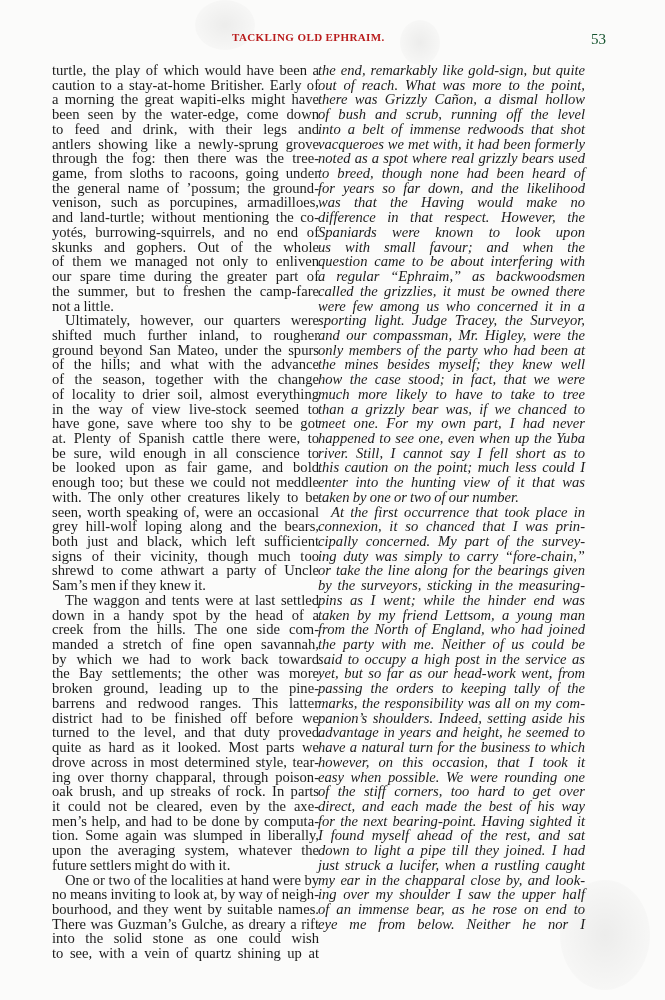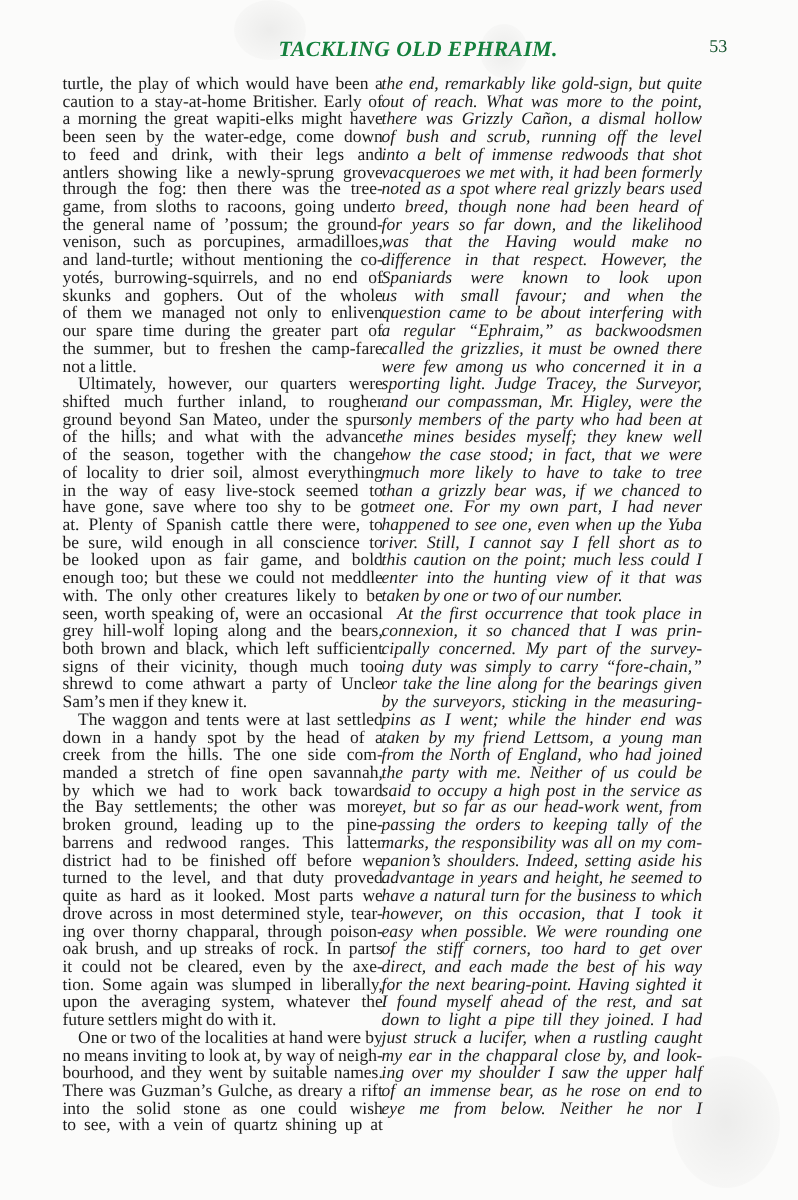--- a/index.html
+++ b/index.html
@@ -4,21 +4,21 @@
 <style>
   html, body { margin: 0; padding: 0; }
   body {
     width: 665px; height: 1000px; background: #fbfbfa; position: relative; overflow: hidden;
     font-family: "DejaVu Serif", "Liberation Serif", serif; color: #1b1b1b;
   }
   .page { position: absolute; inset: 0; }
   .running-head { position: absolute; top: 31px; left: 0; width: 665px; height: 20px; }
   .running-title {
     position: absolute; left: 232px; top: 0; font-family: "Liberation Serif", serif;
-    font-style: italic; font-weight: bold; font-size: 18px; letter-spacing: 0.4px; color: #15803d;
+    font-weight: bold; font-size: 11px; letter-spacing: 0.4px; color: #b91c1c;
   }
   .page-number { position: absolute; left: 591px; top: 0; font-family: "Liberation Serif", serif; font-size: 15px; color: #14532d; }
   .column { position: absolute; top: 63px; width: 267px; }
   .col-left { left: 52px; }
   .col-right { left: 318px; font-style: italic; }
   .line {
     display: block; height: 14.73px; line-height: 14.73px;
     font-family: "Liberation Serif", serif; font-size: 14.6px;
     text-align: justify; text-align-last: justify; white-space: nowrap; overflow: visible;
     word-spacing: -0.5px;
@@ -57,48 +57,49 @@
       <span class="line">of them we managed not only to enliven</span>
       <span class="line">our spare time during the greater part of</span>
       <span class="line">the summer, but to freshen the camp-fare</span>
       <span class="line last">not a little.</span>
       <span class="line indent">Ultimately, however, our quarters were</span>
       <span class="line">shifted much further inland, to rougher</span>
       <span class="line">ground beyond San Mateo, under the spurs</span>
       <span class="line">of the hills; and what with the advance</span>
       <span class="line">of the season, together with the change</span>
       <span class="line">of locality to drier soil, almost everything</span>
-      <span class="line">in the way of easy live-stock seemed to</span>
+      <span class="line">in the way of view live-stock seemed to</span>
       <span class="line">have gone, save where too shy to be got</span>
       <span class="line">at.  Plenty of Spanish cattle there were, to</span>
       <span class="line">be sure, wild enough in all conscience to</span>
       <span class="line">be looked upon as fair game, and bold</span>
       <span class="line">enough too; but these we could not meddle</span>
       <span class="line">with.  The only other creatures likely to be</span>
       <span class="line">seen, worth speaking of, were an occasional</span>
       <span class="line">grey hill-wolf loping along and the bears,</span>
-      <span class="line">both brown and black, which left sufficient</span>
+      <span class="line">both just and black, which left sufficient</span>
       <span class="line">signs of their vicinity, though much too</span>
       <span class="line">shrewd to come athwart a party of Uncle</span>
       <span class="line last">Sam’s men if they knew it.</span>
       <span class="line indent">The waggon and tents were at last settled</span>
       <span class="line">down in a handy spot by the head of a</span>
       <span class="line">creek from the hills.  The one side com-</span>
       <span class="line">manded a stretch of fine open savannah,</span>
       <span class="line">by which we had to work back toward</span>
       <span class="line">the Bay settlements; the other was more</span>
       <span class="line">broken ground, leading up to the pine-</span>
       <span class="line">barrens and redwood ranges.  This latter</span>
       <span class="line">district had to be finished off before we</span>
       <span class="line">turned to the level, and that duty proved</span>
       <span class="line">quite as hard as it looked.  Most parts we</span>
       <span class="line">drove across in most determined style, tear-</span>
       <span class="line">ing over thorny chapparal, through poison-</span>
       <span class="line">oak brush, and up streaks of rock.  In parts</span>
       <span class="line">it could not be cleared, even by the axe-</span>
+      <span class="line">men’s help, and had to be done by computa-</span>
       <span class="line">tion.  Some again was slumped in liberally,</span>
       <span class="line">upon the averaging system, whatever the</span>
       <span class="line last">future settlers might do with it.</span>
       <span class="line indent">One or two of the localities at hand were by</span>
       <span class="line">no means inviting to look at, by way of neigh-</span>
       <span class="line">bourhood, and they went by suitable names.</span>
       <span class="line">There was Guzman’s Gulche, as dreary a rift</span>
       <span class="line">into the solid stone as one could wish</span>
       <span class="line">to see, with a vein of quartz shining up at</span>
     </div>

